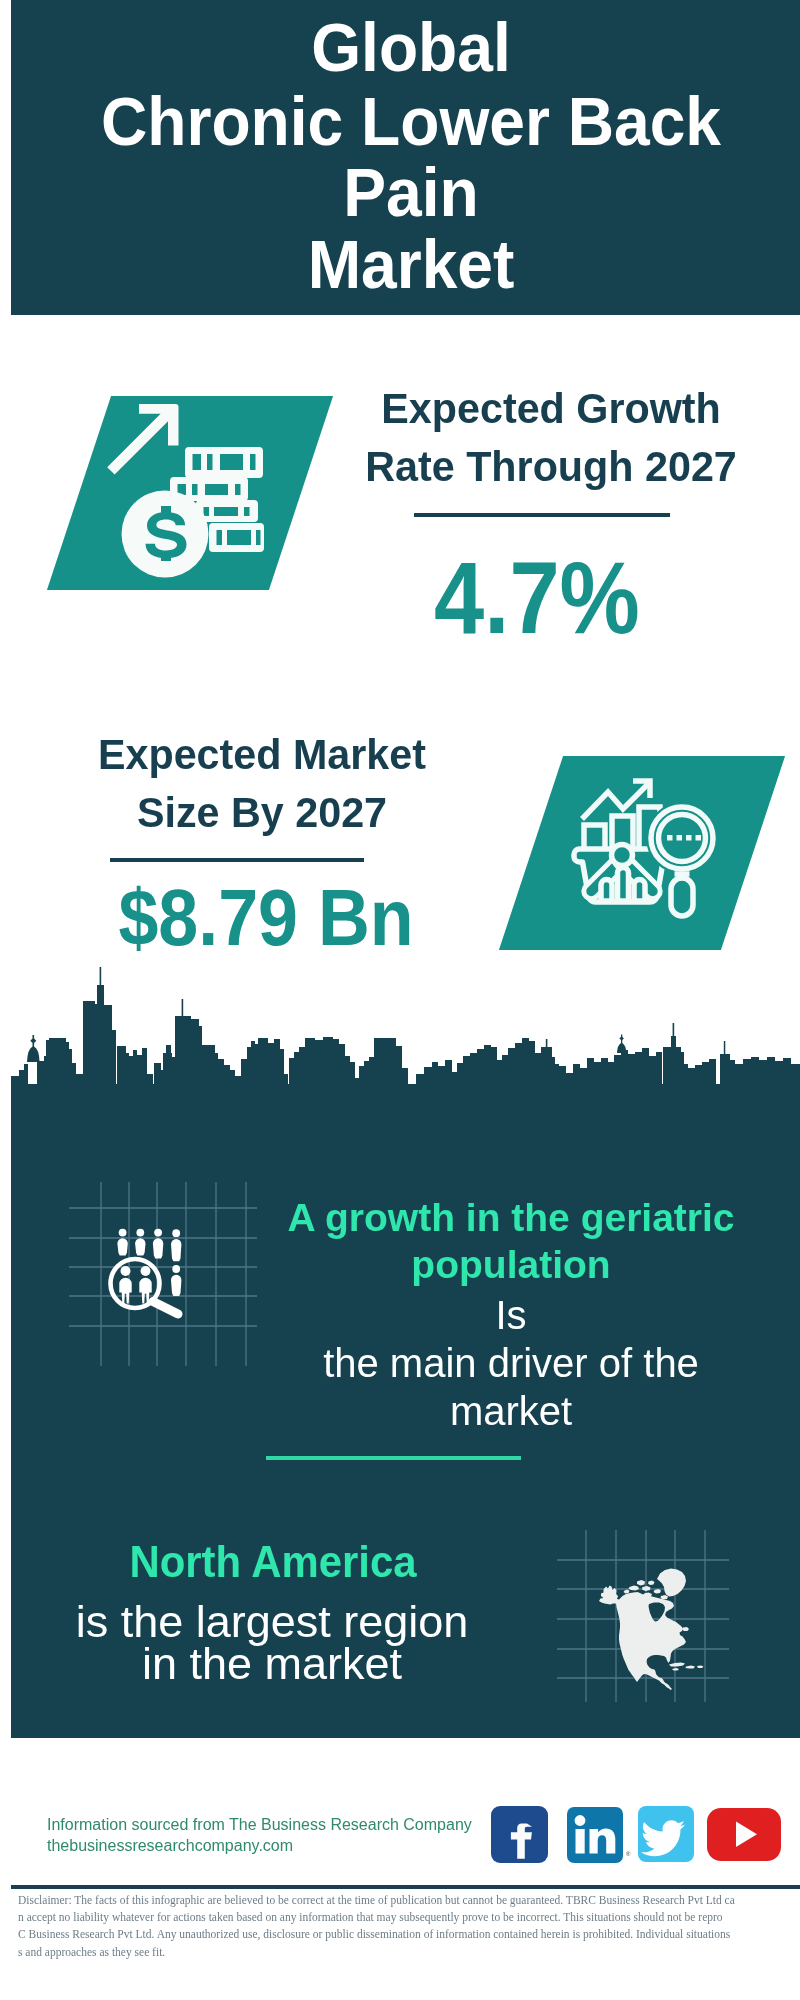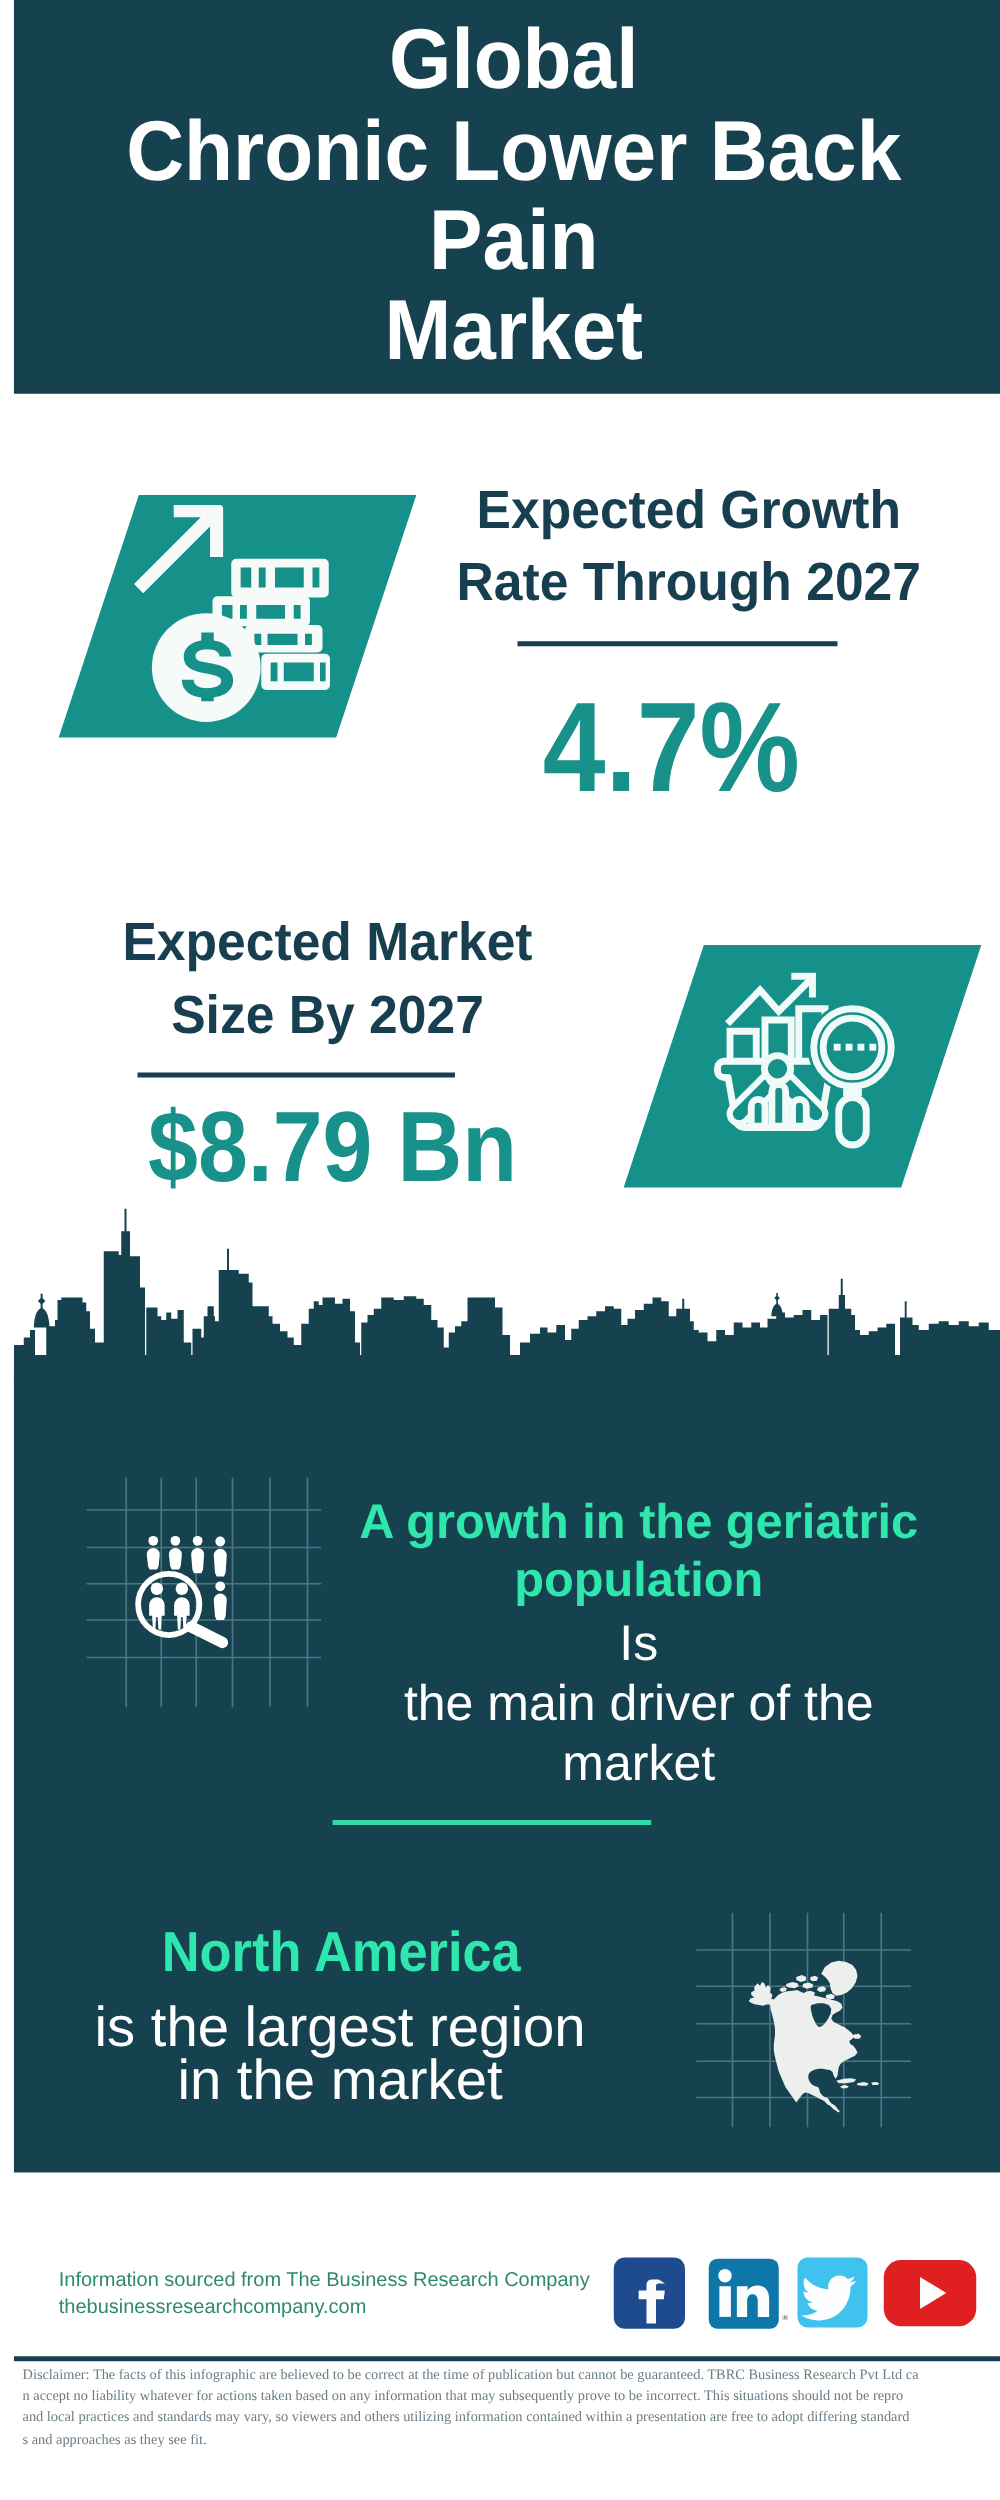--- a/index.html
+++ b/index.html
@@ -249,17 +249,17 @@
     <g>
       <rect x="696" y="1808" width="74" height="53" rx="14" fill="#e02020"></rect>
       <path d="M725 1821.5 l21 12.8 l-21 12.8 z" fill="#fdfdfd"></path>
     </g>
   </svg>
 
   <div style="position:absolute;left:0;top:1885px;width:800px;height:4px;background:#1b3f50;"></div>
   <div class="disclaimer" style="top:1892px;padding:0 7px;">
     <div>Disclaimer: The facts of this infographic are believed to be correct at the time of publication but cannot be guaranteed. TBRC Business Research Pvt Ltd ca</div>
     <div>n accept no liability whatever for actions taken based on any information that may subsequently prove to be incorrect. This situations should not be repro</div>
-    <div>and local practices and standards may vary, so viewers and others utilizing information contained within a presentation are free to adopt differing standard</div>
+    <div>C Business Research Pvt Ltd. Any unauthorized use, disclosure or public dissemination of information contained herein is prohibited. Individual situations</div>
     <div>s and approaches as they see fit.</div>
   </div>
 
 </div>
 
 </body></html>

